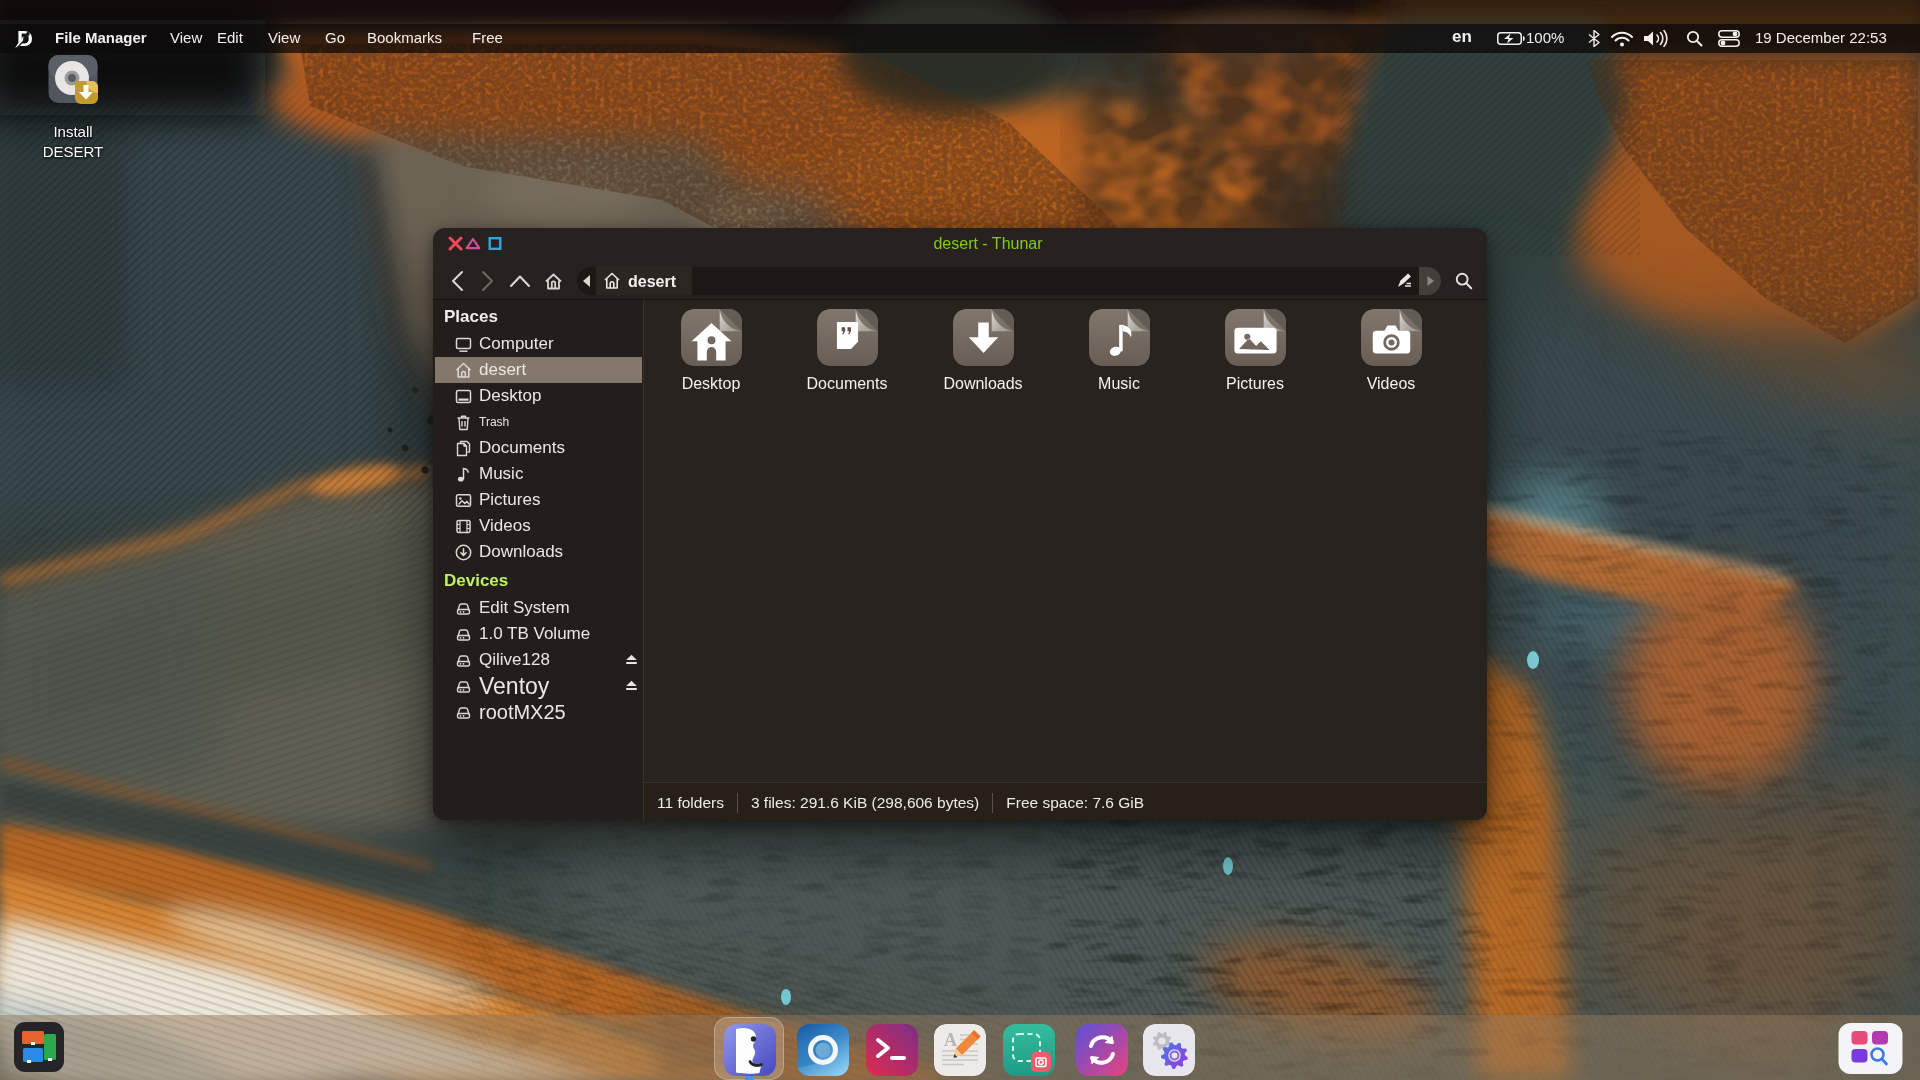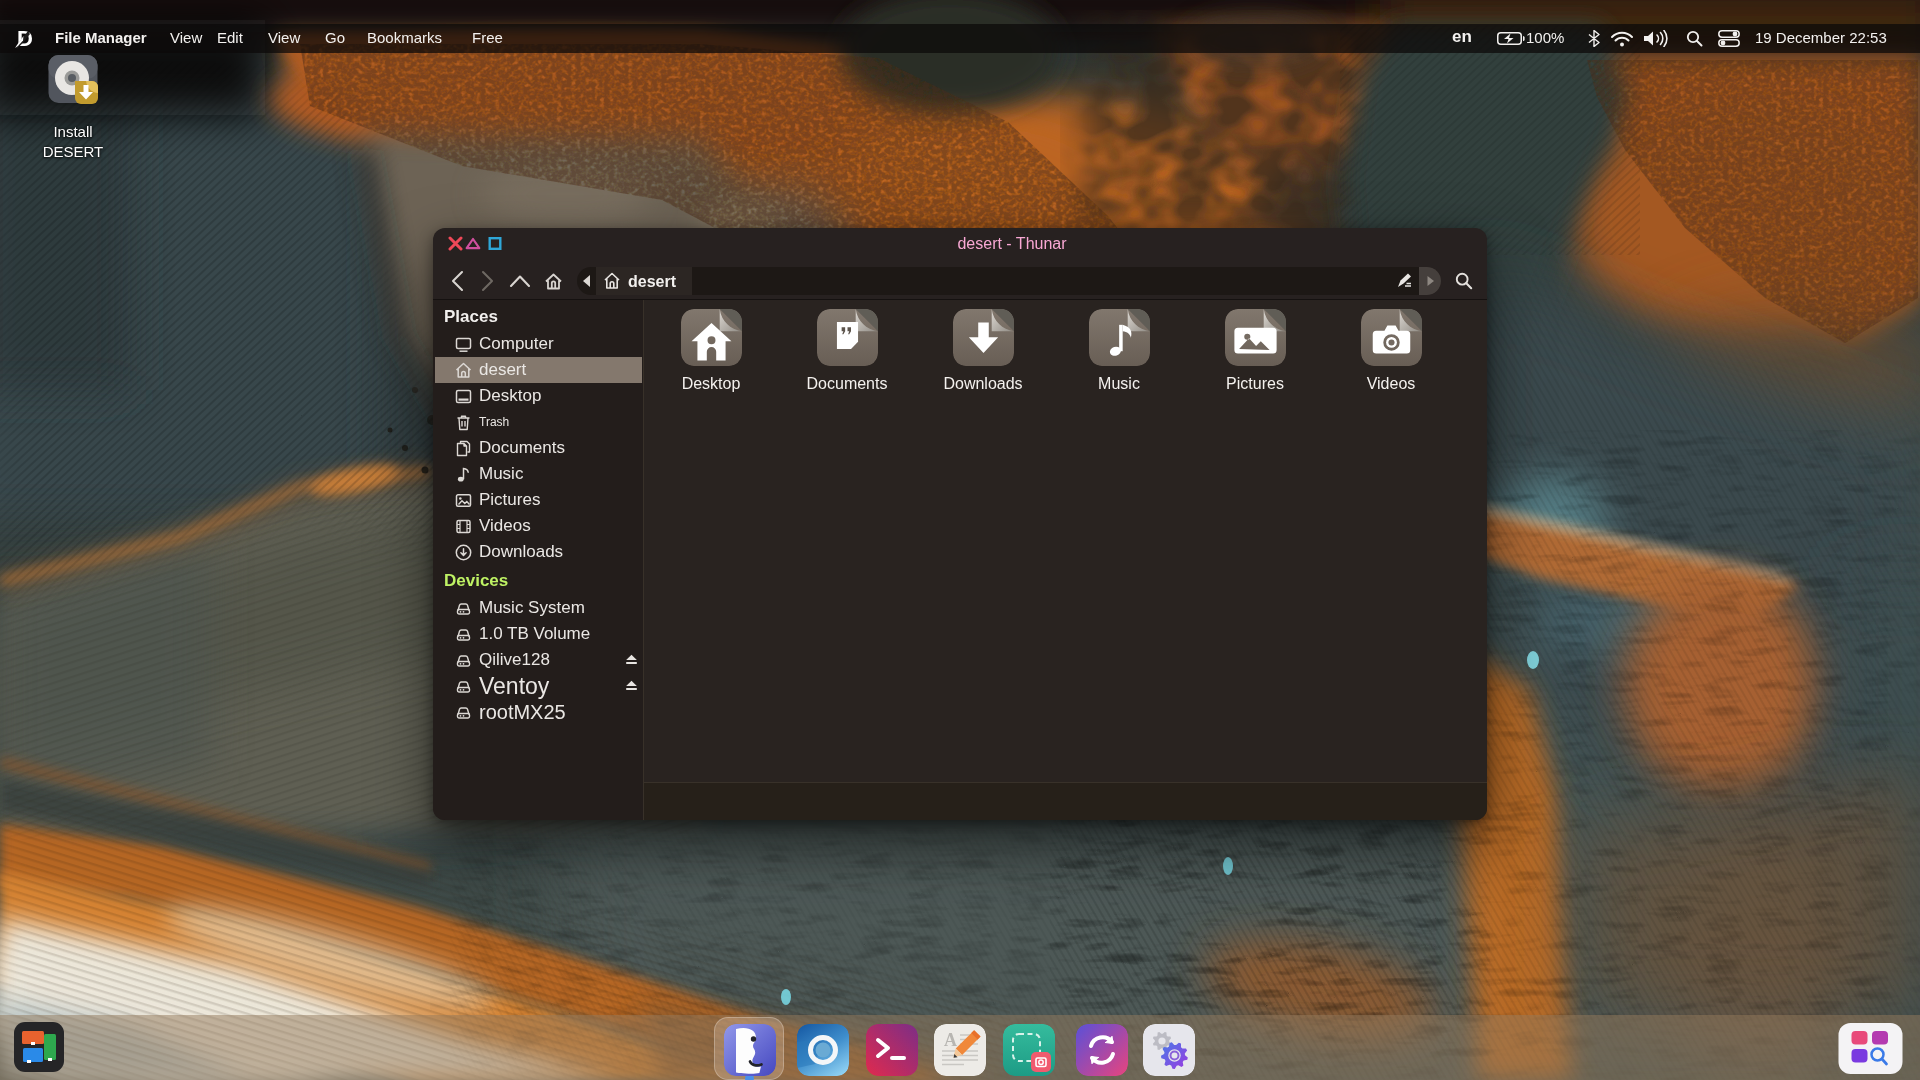--- a/index.html
+++ b/index.html
@@ -244,21 +244,21 @@
   <div style="margin-top:18px;color:#fff;font-size:15px;line-height:20px;text-shadow:0 1px 3px rgba(0,0,0,0.9),0 0 2px rgba(0,0,0,0.8)">Install<br>DESERT</div>
 </div>
 
 <div id="win" style="overflow:hidden">
 
   <svg class="abs" style="left:15px;top:8px" width="100" height="15" viewBox="0 0 100 15">
     <path d="M2,2 L13,13 M13,2 L2,13" stroke="#ef4858" stroke-width="3" stroke-linecap="round"></path>
     <path d="M25,3 L31.3,12.2 L18.7,12.2 Z" fill="none" stroke="#cf4f9e" stroke-width="2.2" stroke-linejoin="round"></path>
     <rect x="41.7" y="2.2" width="10.6" height="10.6" fill="none" stroke="#2fa7d8" stroke-width="2.4"></rect>
   </svg>
-  <div class="abs" style="left:555px;top:7px;transform:translateX(-50%);color:#f9a8d4;font-size:16px;margin-left:24px;">desert - Thunar</div>
+  <div class="abs" style="left:555px;top:7px;transform:translateX(-50%);color:#84cc16;font-size:16px;">desert - Thunar</div>
 
   <svg class="abs" style="left:14px;top:39px" width="120" height="28" viewBox="0 0 120 28">
     <path d="M15,5 L6,14 L15,23" fill="none" stroke="#d8d4d0" stroke-width="2.1" stroke-linejoin="round" stroke-linecap="round"></path>
     <path d="M36,5 L45,14 L36,23" fill="none" stroke="#6e6862" stroke-width="2.1" stroke-linejoin="round" stroke-linecap="round"></path>
     <path d="M64,19 L73,9.5 L82,19" fill="none" stroke="#d8d4d0" stroke-width="2.1" stroke-linejoin="round" stroke-linecap="round"></path>
     <path d="M99,14.5 L106.5,7.5 L114,14.5 M101,12.5 V21.5 H112 V12.5 M104.8,21.5 v-5.5 a1.7,1.7 0 0 1 3.4,0 v5.5" fill="none" stroke="#d8d4d0" stroke-width="1.8" stroke-linejoin="round"></path>
   </svg>
 
   <div class="abs" style="left:144px;top:39px;width:864px;height:28px;border-radius:14px;background:#1d1815;"></div>
   <div class="abs" style="left:163px;top:39px;width:96px;height:28px;background:#2c2623;"></div>
@@ -334,21 +334,21 @@
         <circle cx="9.5" cy="9.5" r="7.2" fill="none" stroke="#dcd8d4" stroke-width="1.5"></circle>
         <path d="M9.5,5.8 v6.4 M6.9,9.8 l2.6,2.6 2.6,-2.6" fill="none" stroke="#dcd8d4" stroke-width="1.5" stroke-linecap="round" stroke-linejoin="round"></path>
       </svg>
       <div class="abs" style="left:46px;top:314px;font-size:17px;color:#eae7e4;line-height:20px">Downloads</div>
       <svg class="abs" style="left:21px;top:371px" width="19" height="19" viewBox="0 0 19 19">
         <path d="M4,11.5 L5.5,6.2 A1.8,1.8 0 0 1 7.2,5 h4.6 a1.8,1.8 0 0 1 1.7,1.2 L15,11.5" fill="none" stroke="#dcd8d4" stroke-width="1.4"></path>
         <rect x="3.5" y="10.5" width="12" height="4.5" rx="1.4" fill="none" stroke="#dcd8d4" stroke-width="1.4"></rect>
         <circle cx="6.5" cy="12.8" r="0.9" fill="#dcd8d4"></circle>
         <circle cx="9.5" cy="12.8" r="0.9" fill="#dcd8d4"></circle>
       </svg>
-      <div class="abs" style="left:46px;top:370px;font-size:17px;color:#eae7e4;line-height:20px">Music System</div>
+      <div class="abs" style="left:46px;top:370px;font-size:17px;color:#eae7e4;line-height:20px">Edit System</div>
       <svg class="abs" style="left:21px;top:397px" width="19" height="19" viewBox="0 0 19 19">
         <path d="M4,11.5 L5.5,6.2 A1.8,1.8 0 0 1 7.2,5 h4.6 a1.8,1.8 0 0 1 1.7,1.2 L15,11.5" fill="none" stroke="#dcd8d4" stroke-width="1.4"></path>
         <rect x="3.5" y="10.5" width="12" height="4.5" rx="1.4" fill="none" stroke="#dcd8d4" stroke-width="1.4"></rect>
         <circle cx="6.5" cy="12.8" r="0.9" fill="#dcd8d4"></circle>
         <circle cx="9.5" cy="12.8" r="0.9" fill="#dcd8d4"></circle>
       </svg>
       <div class="abs" style="left:46px;top:396px;font-size:17px;color:#eae7e4;line-height:20px">1.0 TB Volume</div>
       <svg class="abs" style="left:21px;top:423px" width="19" height="19" viewBox="0 0 19 19">
         <path d="M4,11.5 L5.5,6.2 A1.8,1.8 0 0 1 7.2,5 h4.6 a1.8,1.8 0 0 1 1.7,1.2 L15,11.5" fill="none" stroke="#dcd8d4" stroke-width="1.4"></path>
         <rect x="3.5" y="10.5" width="12" height="4.5" rx="1.4" fill="none" stroke="#dcd8d4" stroke-width="1.4"></rect>
@@ -465,20 +465,27 @@
 <g clip-path="url(#rc958)">
           <rect x="0" y="0" width="52" height="48.6" rx="11" fill="url(#fgrad)"></rect>
 <path d="M33,0 L52,0 L52,19 Z" fill="#605d56"></path>
 <path d="M33,0 C34.5,10.5 42,17.5 52,19 L33,19 Z" fill="url(#curlg)"></path>
 <path fill-rule="evenodd" d="M13,18.5 H20 l2.5,-4.5 h7 l2.5,4.5 H39 a3,3 0 0 1 3,3 V35 a3,3 0 0 1 -3,3 H13 a3,3 0 0 1 -3,-3 V21.5 a3,3 0 0 1 3,-3 Z M26,21.5 a7,7 0 0 0 0,14 a7,7 0 0 0 0,-14 Z" fill="#ffffff"></path>
           <circle cx="26" cy="28.5" r="4.6" fill="#ffffff"></circle>
           <circle cx="26" cy="28.5" r="2.6" fill="#746a61"></circle>
         </g>
       </svg><div class="abs" style="left:898px;top:147px;width:120px;text-align:center;font-size:16px;color:#f4f1ee">Videos</div></div>
 
+  <div class="abs" style="left:224px;top:564px;width:810px;color:#edebe8;font-size:15.5px;display:flex;align-items:center;gap:13px;height:22px">
+    <span>11 folders</span>
+      <span style="width:1px;height:20px;background:#57514a"></span>
+    <span>3 files: 291.6 KiB (298,606 bytes)</span>
+      <span style="width:1px;height:20px;background:#57514a"></span>
+    <span>Free space: 7.6 GiB</span>
+  </div>
 </div>
 
 <div id="dockbar"></div>
 <div class="abs" style="left:714px;top:1017px;width:70px;height:63px;border-radius:14px;background:rgba(235,210,185,0.28);box-shadow:inset 0 0 0 1px rgba(255,255,255,0.25)"></div>
 <div class="abs" style="left:745px;top:1074px;width:9px;height:9px;border-radius:50%;background:#4a90e8"></div>
 
 <svg class="dockico" style="left:724px" width="52" height="52" viewBox="0 0 52 52">
 <defs>
       <linearGradient id="dk1" x1="0" y1="0" x2="1" y2="1">
         <stop offset="0" stop-color="#9298ea"></stop>

